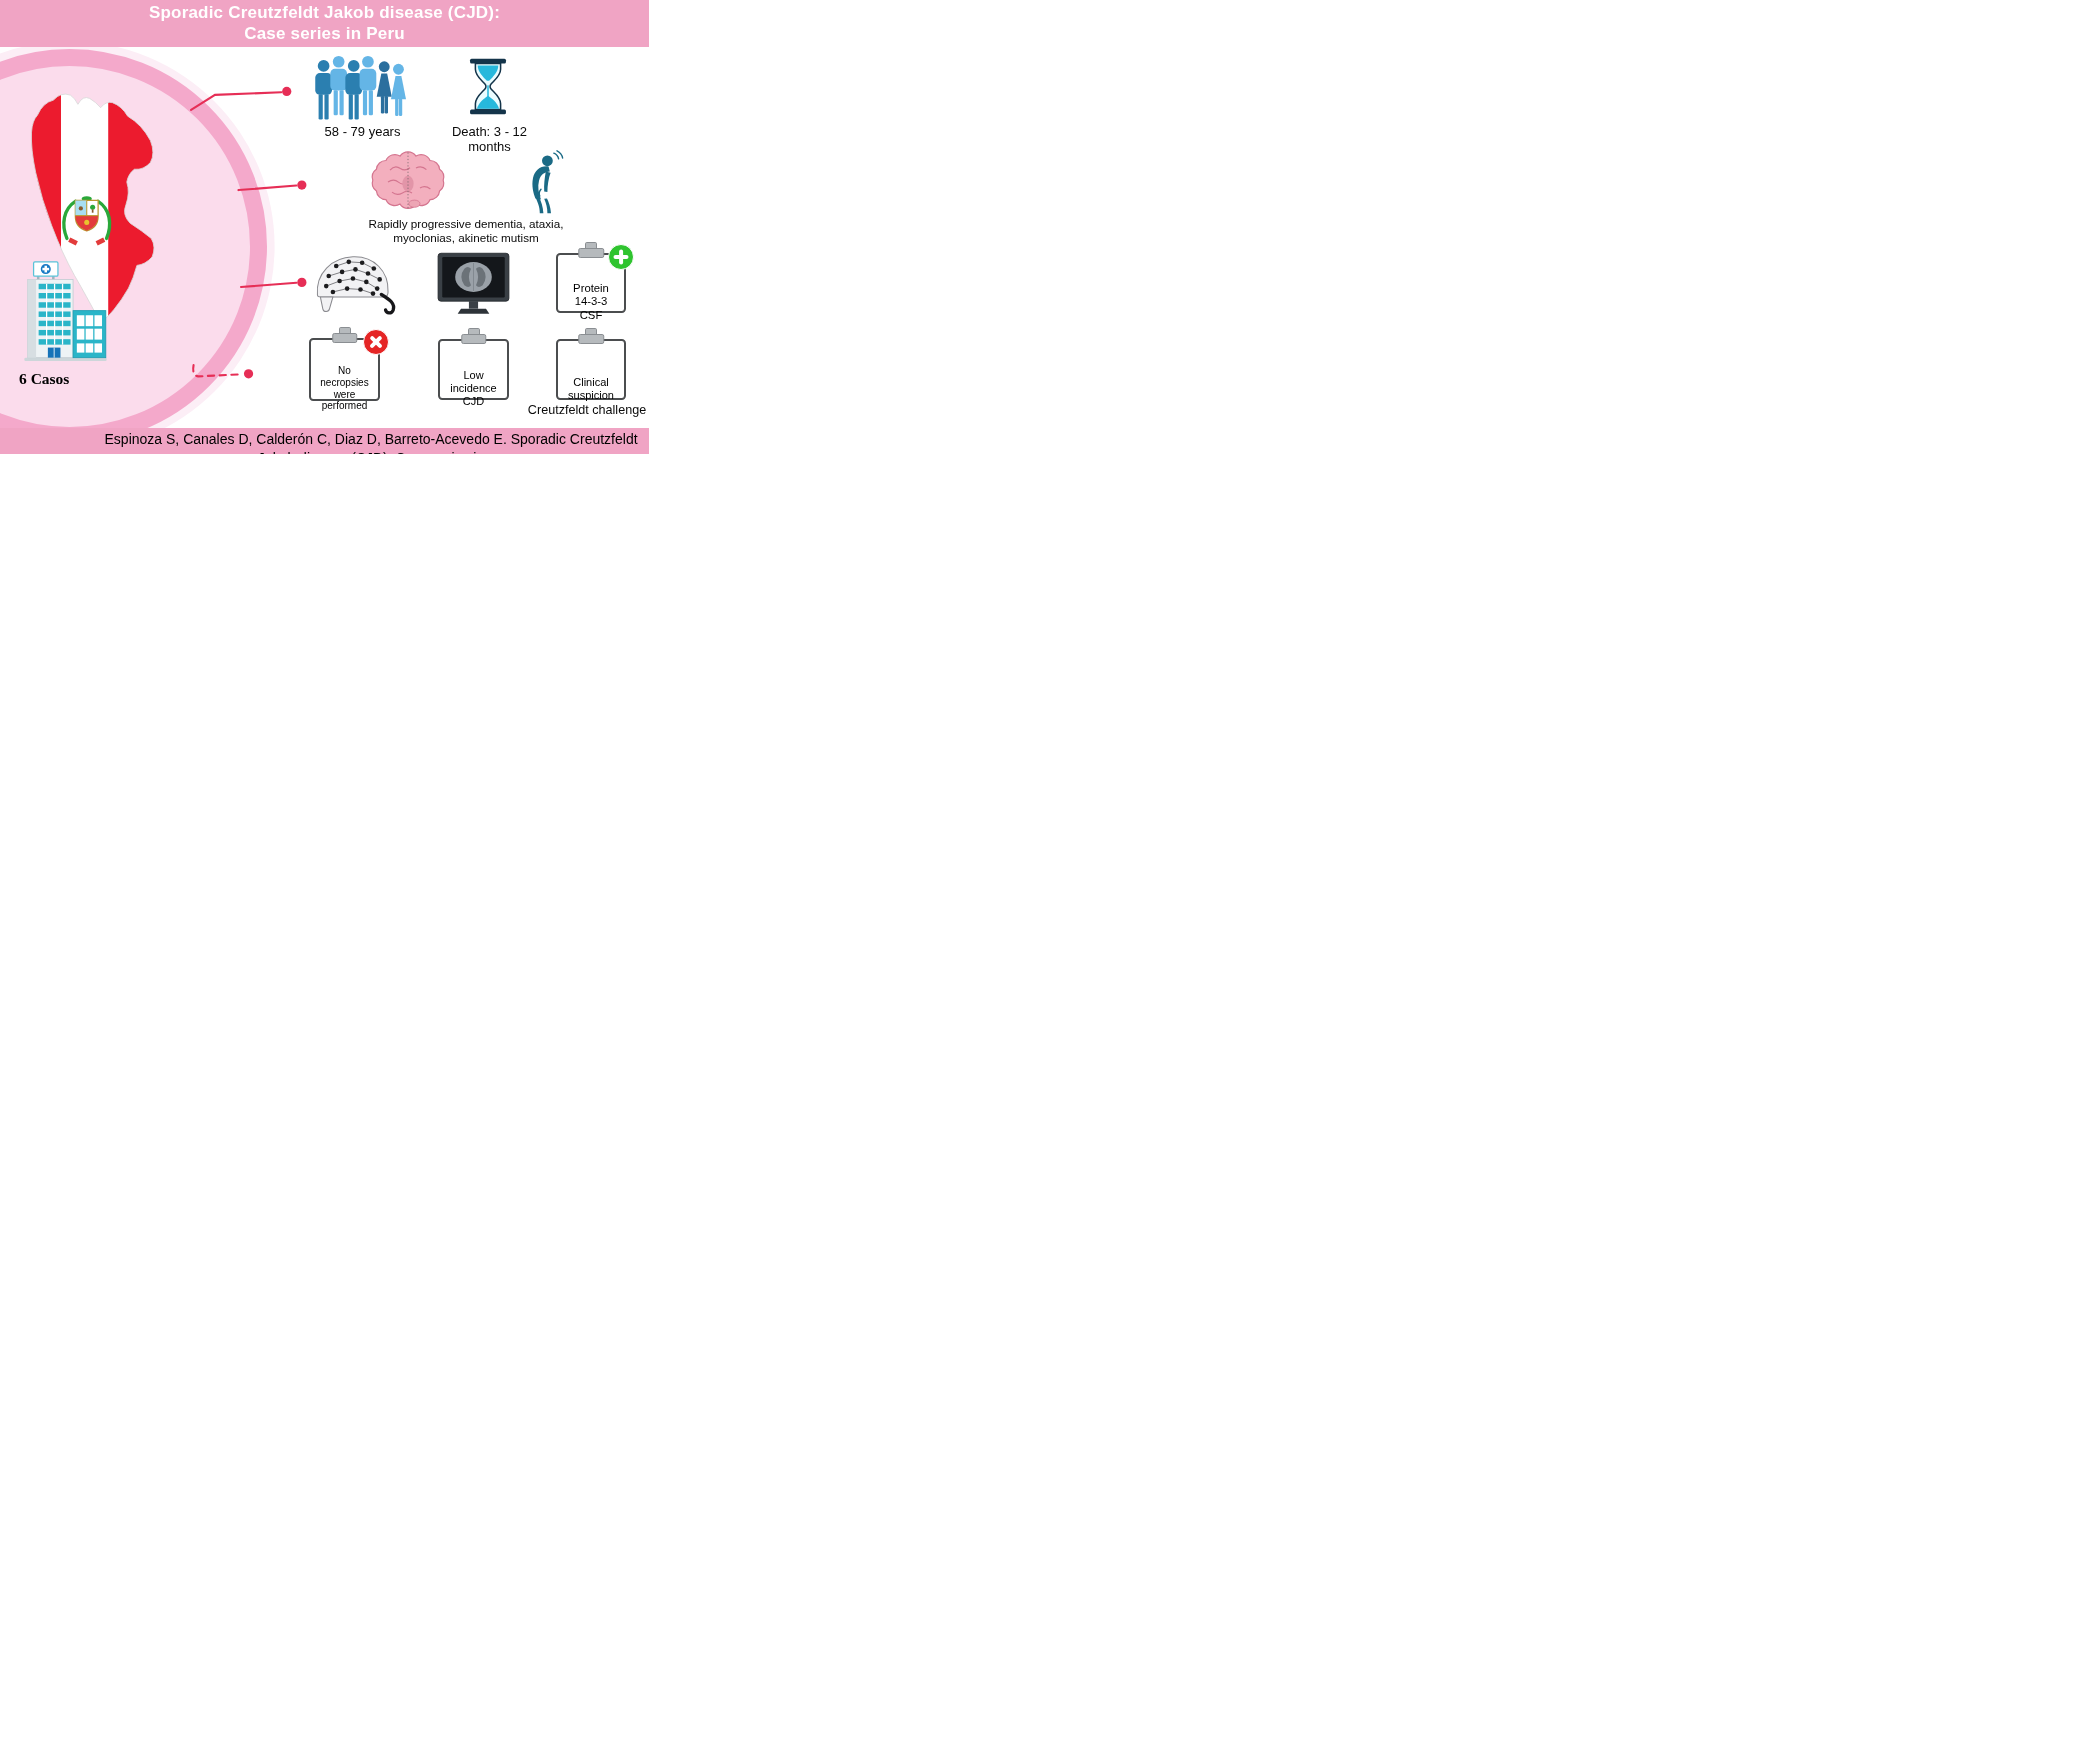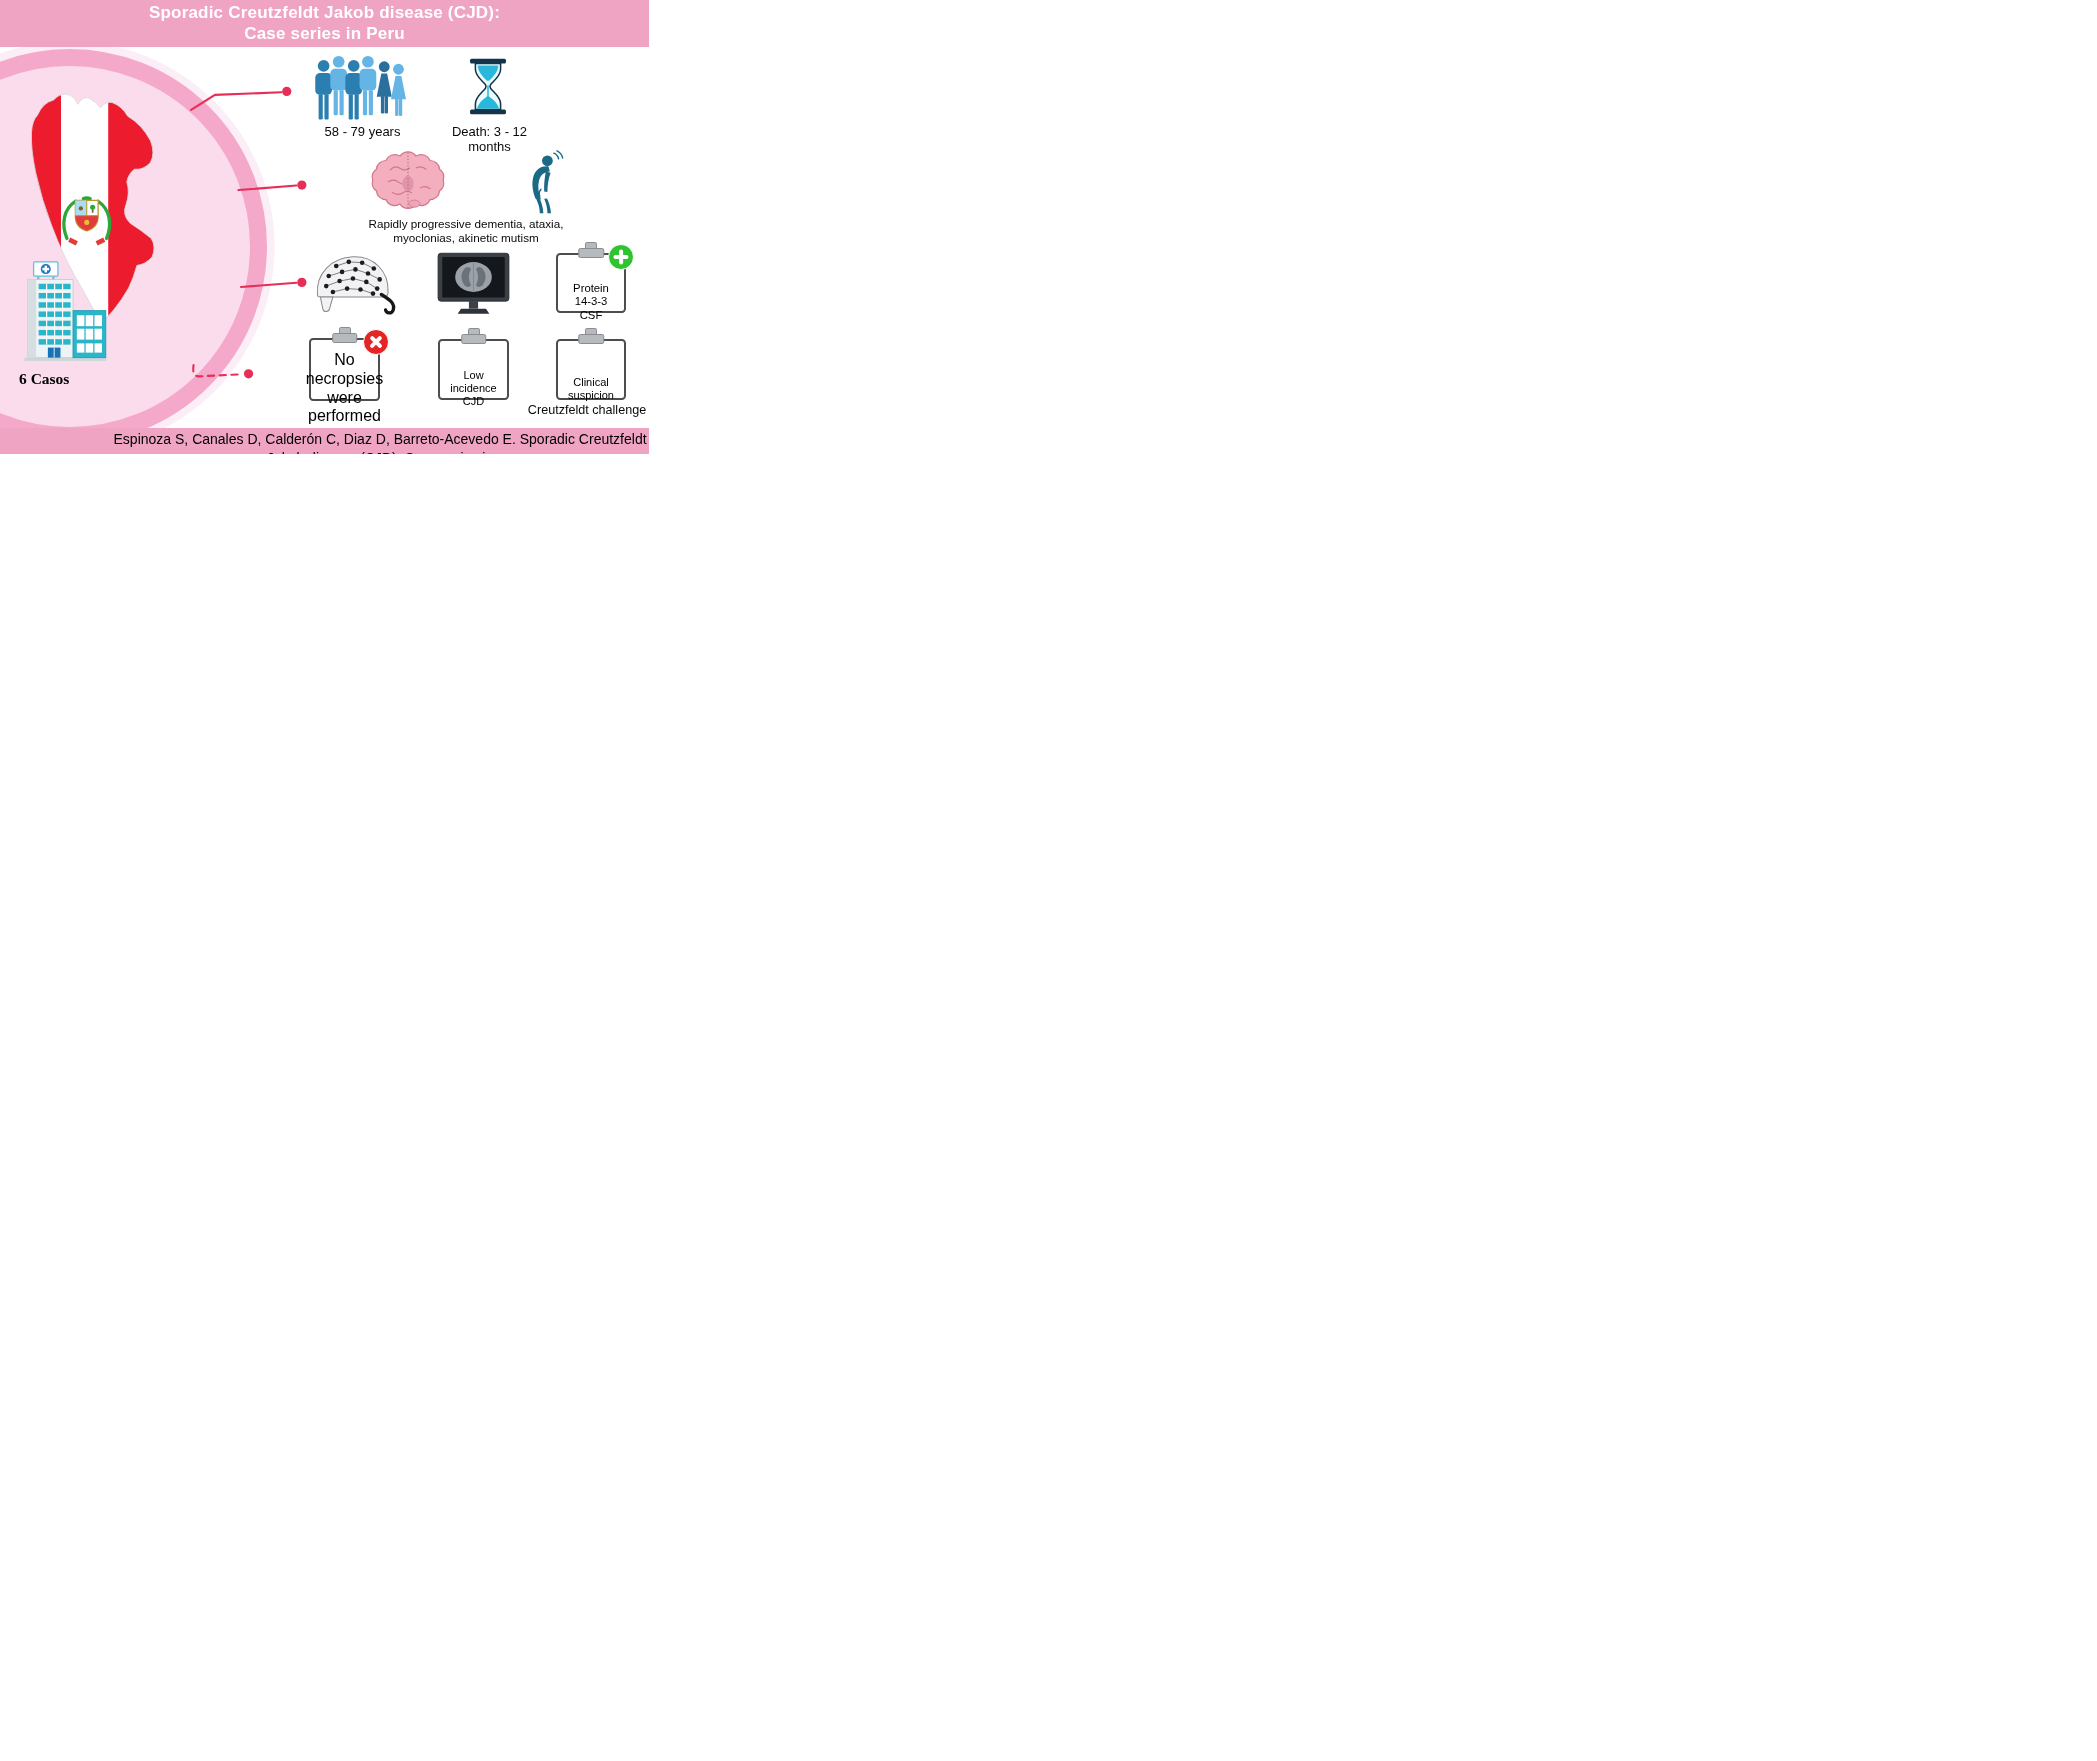--- a/index.html
+++ b/index.html
@@ -1,17 +1,17 @@
 <!DOCTYPE html>
 <html style="font-size:6.7px"><head>
 <meta charset="utf-8">
 <style>
   html,body{margin:0;padding:0;background:#ffffff;}
   #canvas{position:relative;width:649px;height:454px;overflow:hidden;background:#ffffff;
-          font-family:"Liberation Sans", sans-serif;color:#000;padding-left:18px;}
+          font-family:"Liberation Sans", sans-serif;color:#000;}
   .preline{white-space:pre-line;}
 
   
   .band{position:absolute;left:0;width:649px;background:#f0a4c4;}
   #header{top:0;height:47px;z-index:5;display:flex;align-items:center;justify-content:center;}
   #header .title{color:#ffffff;font-size:17px;font-weight:bold;text-align:center;line-height:1.22;letter-spacing:0.2px;}
   #footer{top:428px;height:26px;z-index:4;}
   #citation{position:absolute;left:99px;right:5.9px;top:430px;z-index:6;font-size:14px;line-height:1.38;text-align:center;color:#000;}
 
   
@@ -286,21 +286,21 @@
 CSF</div>
   </div>
 
   <div class="clipboard" style="left:309px;top:338px;width:67px;height:59px;">
     <div class="clip-knob"></div>
     <div class="clip-tab"></div>
     <div id="x-badge" class="badge">
       <span class="bar h"></span>
         <span class="bar v"></span>
     </div>
-    <div class="cardtext preline" style="font-size:16px;">No
+    <div class="cardtext preline" style="font-size:10px;">No
 necropsies
 were
 performed</div>
   </div>
 
   <div class="clipboard" style="left:438px;top:339px;width:67px;height:57px;">
     <div class="clip-knob"></div>
     <div class="clip-tab"></div>
     <div class="cardtext preline">Low
 incidence

